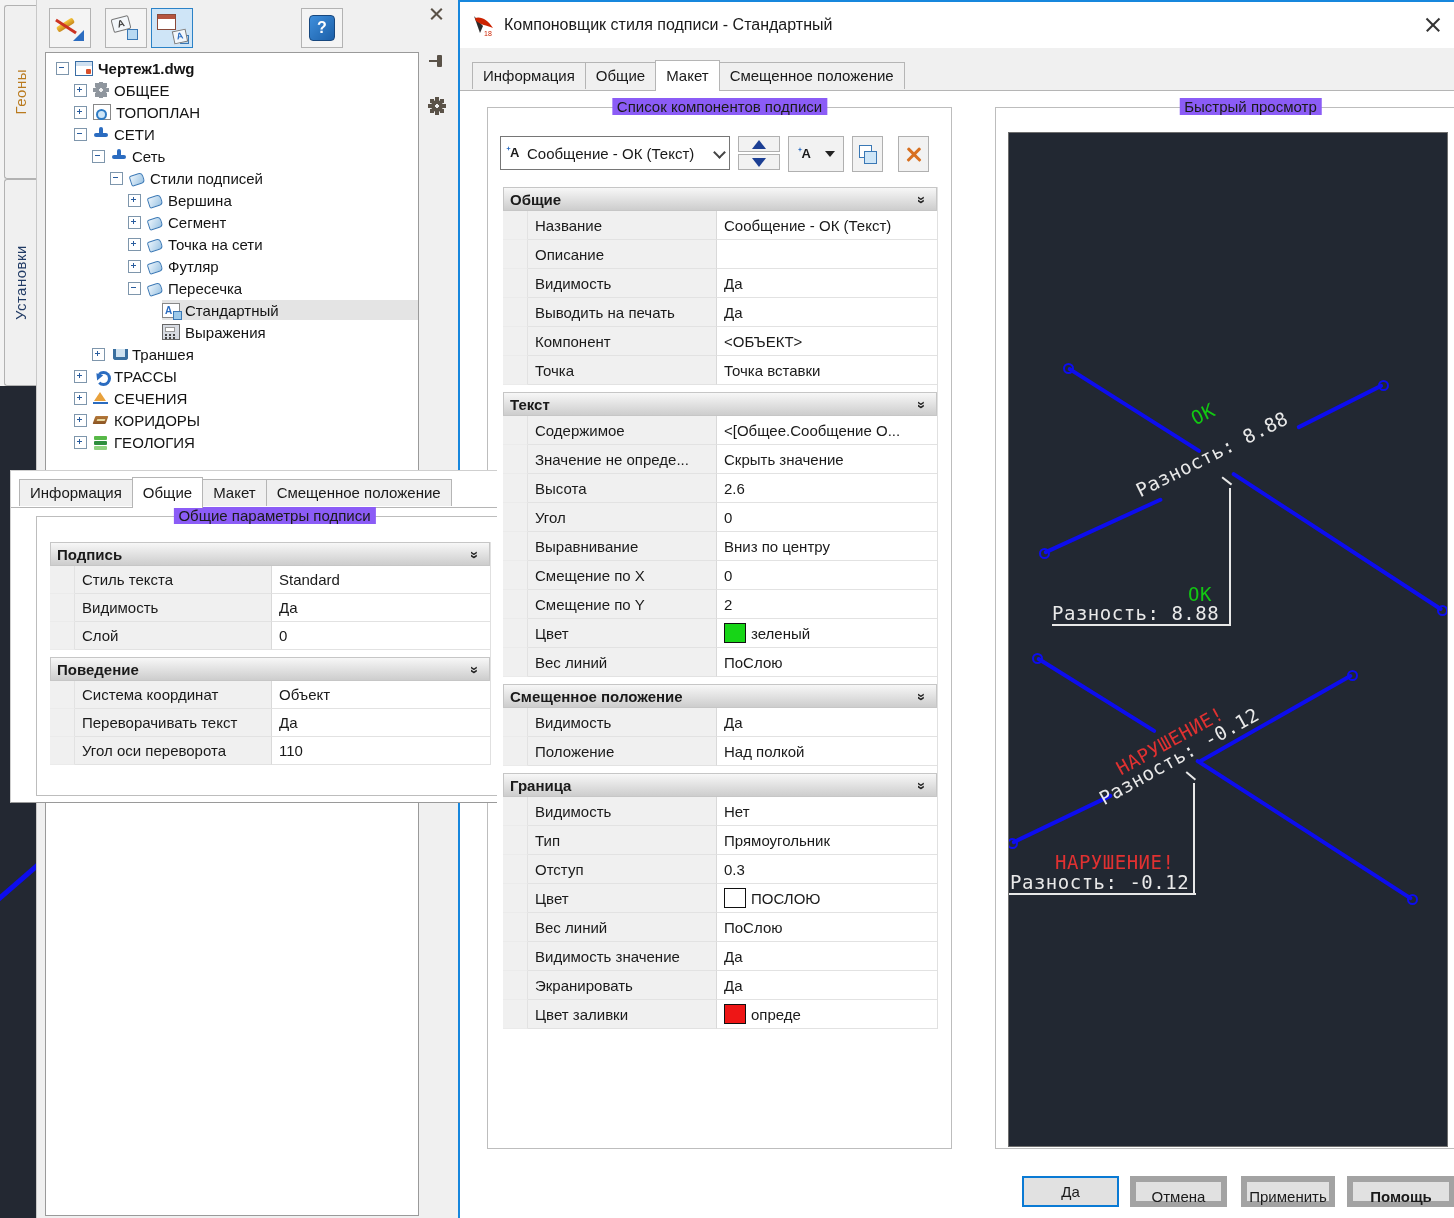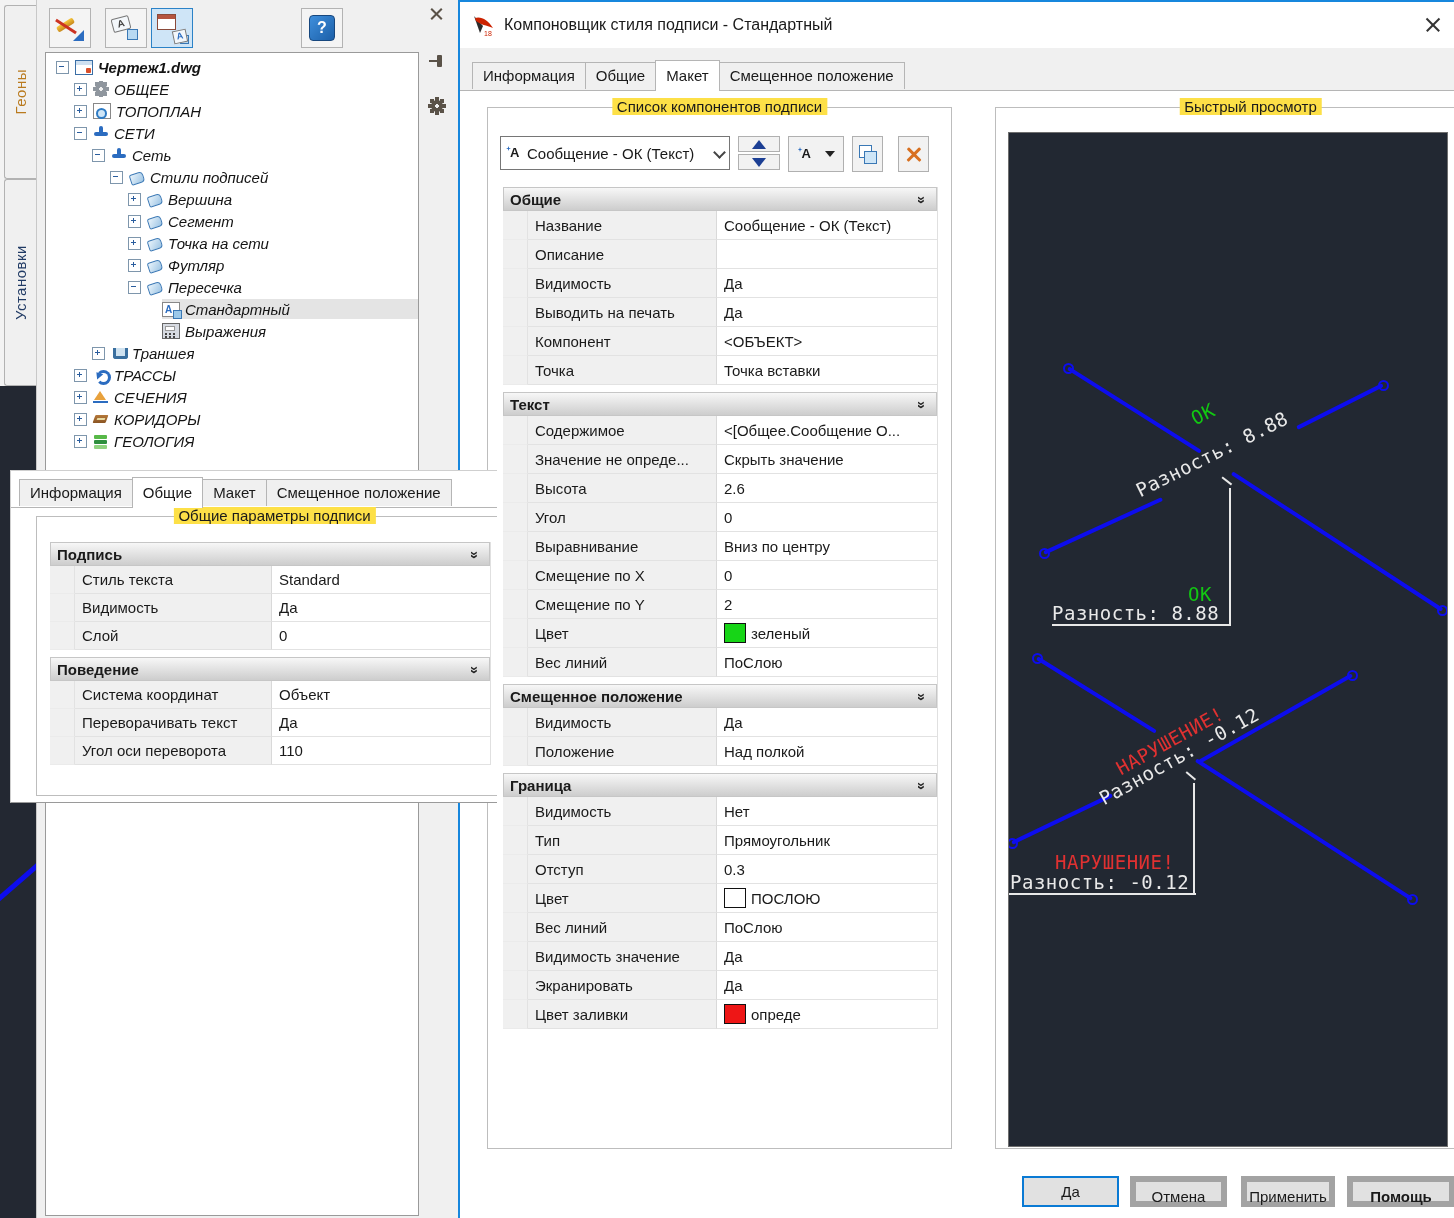--- a/index.html
+++ b/index.html
@@ -43,21 +43,21 @@
   .wc-pin{top:52px;} .wc-pin::before{content:"";position:absolute;left:1px;top:8px;width:8px;height:2px;background:#5a5248;}
   .wc-pin::after{content:"";position:absolute;left:9px;top:3px;width:5px;height:12px;background:#5a5248;border-radius:1px;}
   .wc-gear{top:97px;}
   .wc-gear::before{content:"";position:absolute;left:3px;top:3px;width:12px;height:12px;border-radius:50%;
      background:radial-gradient(circle,#f0f0f0 0 2px,#5a5248 2px 6px);}
   .wc-gear::after{content:"";position:absolute;left:7px;top:0;width:4px;height:4px;background:#5a5248;
      box-shadow:0 14px #5a5248,-7px 7px #5a5248,7px 7px #5a5248,-5px 2px #5a5248,5px 2px #5a5248,-5px 12px #5a5248,5px 12px #5a5248;}
   
   .tree{position:absolute;left:8px;top:52px;width:374px;height:1164px;background:#fff;border:1px solid #9a9a9a;
         padding-top:4px;box-sizing:border-box;overflow:hidden;}
-  .trow{display:flex;height:22px;cursor:default;font-style:italic;}
+  .trow{display:flex;align-items:center;height:22px;cursor:default;}
   .tind{flex:0 0 auto;height:1px;}
   .tcore{display:flex;align-items:center;height:20px;flex:1;min-width:0;padding-right:4px;}
   .tcore.sel{background:#e4e4e4;}
   .tlabel{white-space:nowrap;overflow:hidden;color:#141414;}
   .tlabel.b{font-weight:bold;}
   .ebox{width:11px;height:11px;border:1px solid #7e96ac;background:#fff;margin-right:6px;position:relative;flex:0 0 11px;cursor:pointer;}
   .ebox::before{content:"";position:absolute;left:2px;top:4px;width:5px;height:1px;background:#2a5d9e;}
   .ebox.plus::after{content:"";position:absolute;left:4px;top:2px;width:1px;height:5px;background:#2a5d9e;}
   .ticon{width:16px;height:16px;margin-right:5px;flex:0 0 16px;position:relative;}
   .i-drawing{background:linear-gradient(#cfe0f0 0 4px,#fff 4px);border:1px solid #3a6ea5;width:14px;height:13px;}
@@ -88,21 +88,21 @@
   .i-corr::after{content:"";position:absolute;left:1px;top:4px;width:13px;height:8px;background:linear-gradient(180deg,#b5793a,#8a5423);
      transform:skewX(-20deg);border-radius:1px;}
   .i-corr::before{content:"";position:absolute;left:4px;top:7px;width:8px;height:2px;background:#e8d9a0;transform:skewX(-20deg);z-index:1;}
   .i-geo::after{content:"";position:absolute;left:1px;top:2px;width:13px;height:4px;background:#57b847;
      box-shadow:0 5px 0 #2e8f3e,0 10px 0 #8fd27f;border-radius:1px;}
   
   .dlg-tabs{position:absolute;display:flex;align-items:center;height:30px;}
   .tab{height:26px;line-height:26px;padding:0 10px;background:#f0f0f0;border:1px solid #b5b5b5;border-bottom:none;margin-right:-1px;white-space:nowrap;cursor:pointer;}
   .tab.active{height:30px;line-height:30px;background:#fff;position:relative;z-index:3;}
   .gbox{position:absolute;border:1px solid #bdbdbd;}
-  .gbox>.legend{position:absolute;top:-10px;left:50%;transform:translateX(-50%);background:#fde047;padding:0 5px;white-space:nowrap;}
+  .gbox>.legend{position:absolute;top:-10px;left:50%;transform:translateX(-50%);background:#8b5cf6;padding:0 5px;white-space:nowrap;}
   .ghead{height:24px;background:linear-gradient(#f7f7f7,#cdcdcd);border:1px solid #c6c6c6;display:flex;align-items:center;
          font-weight:bold;padding-left:6px;position:relative;margin-top:7px;box-sizing:border-box;cursor:pointer;}
   .ghead:first-child{margin-top:0;}
   .ghead .chev{position:absolute;right:10px;top:4px;transform:rotate(90deg);font-size:14px;font-weight:700;color:#222;}
   .prow{display:flex;height:29px;}
   .prow .gut{flex:0 0 24px;background:#f0f0f0;border-bottom:1px solid #ebebeb;border-right:1px solid #e2e2e2;}
   .prow .plab{flex:0 0 181px;background:#f0f0f0;border-bottom:1px solid #e2e2e2;border-right:1px solid #d9d9d9;
      display:flex;align-items:center;padding-left:7px;white-space:nowrap;overflow:hidden;}
   .prow .pval{flex:1;background:#fff;border-bottom:1px solid #e2e2e2;display:flex;align-items:center;padding-left:7px;
      white-space:nowrap;overflow:hidden;cursor:text;}

